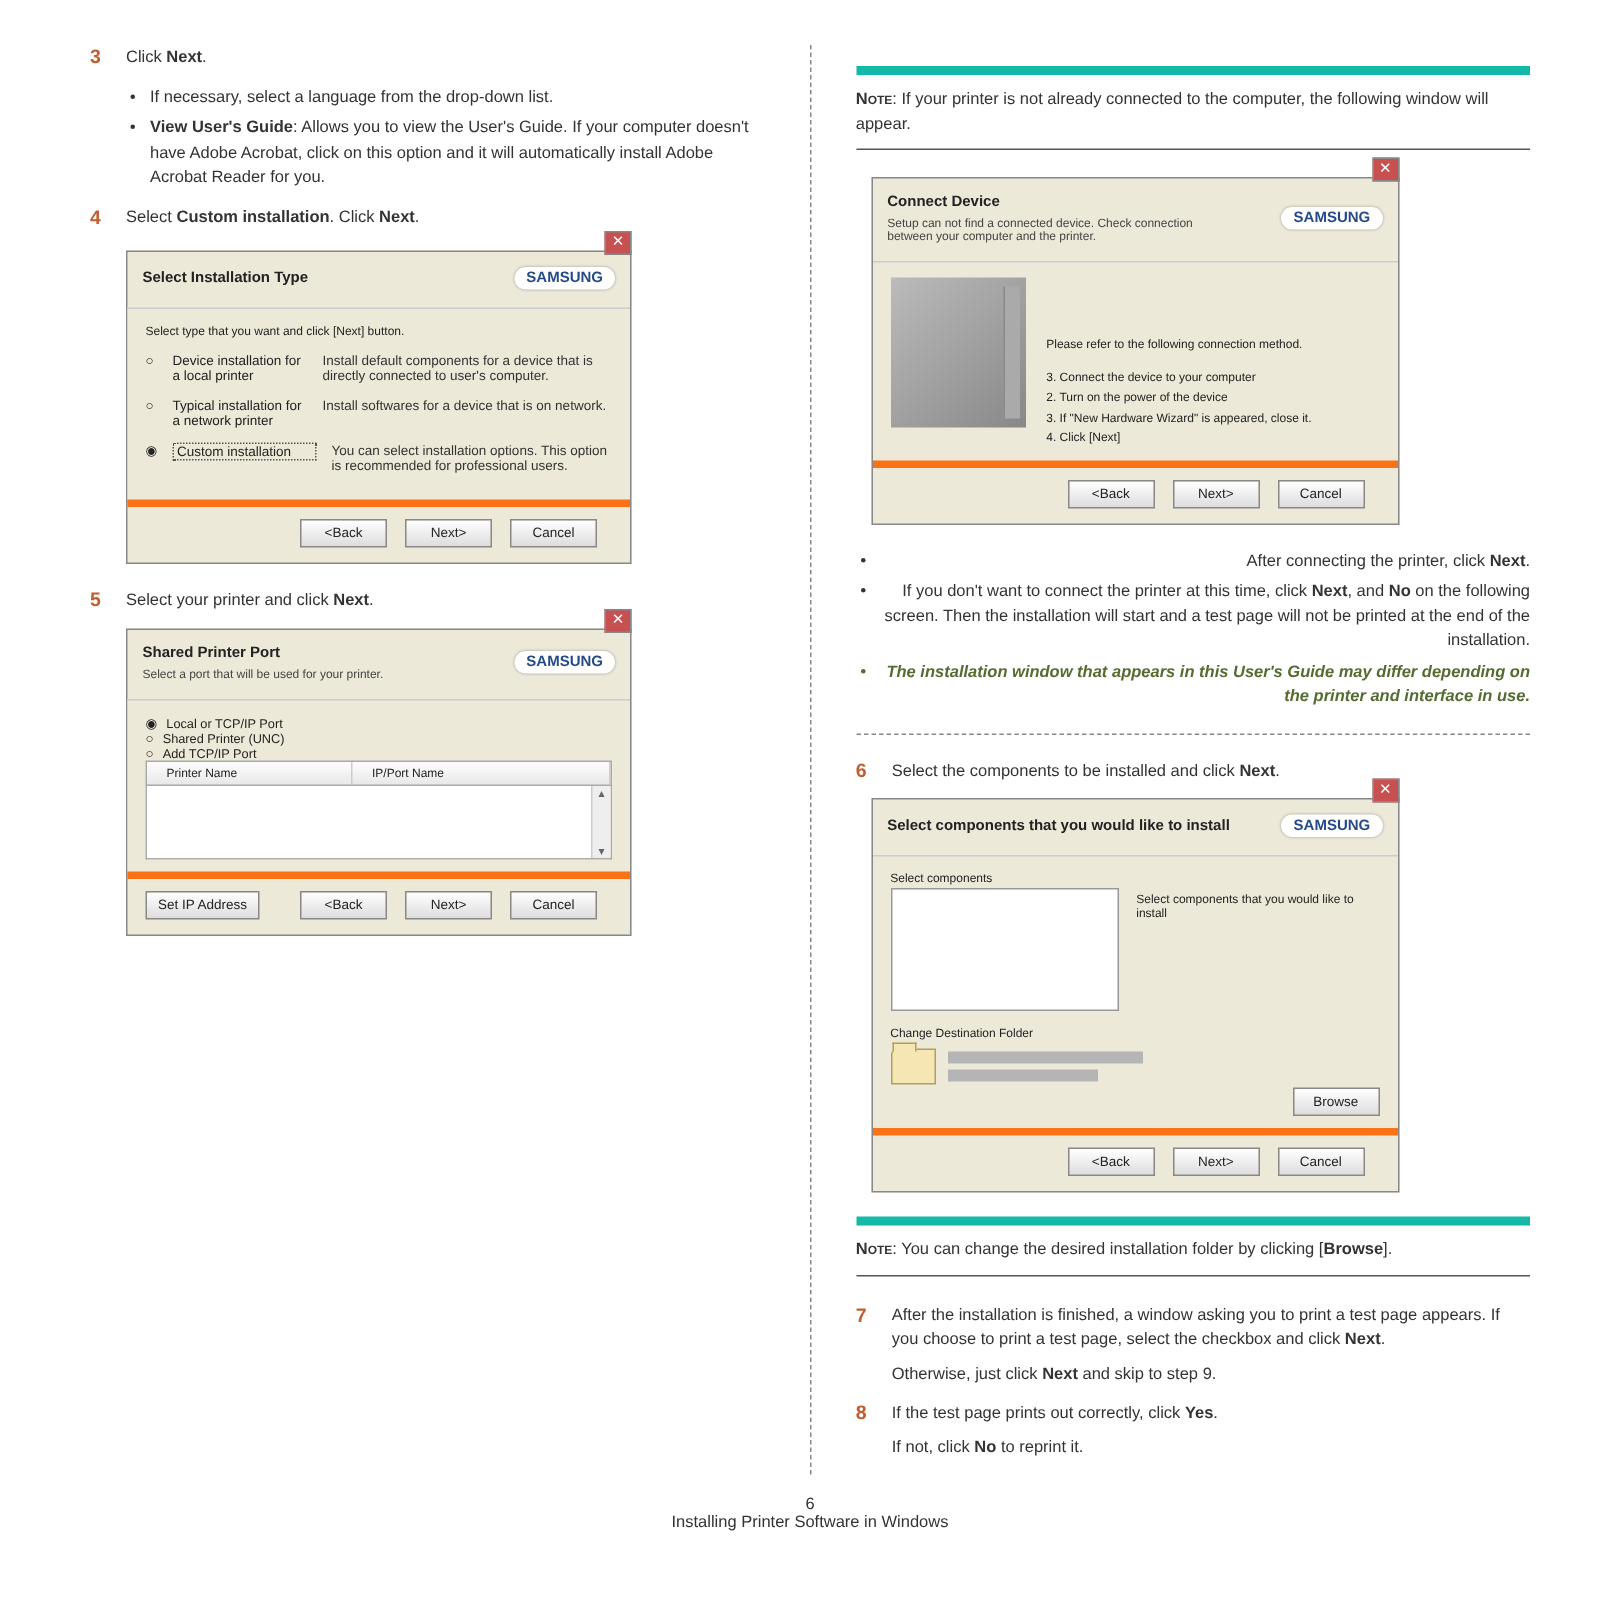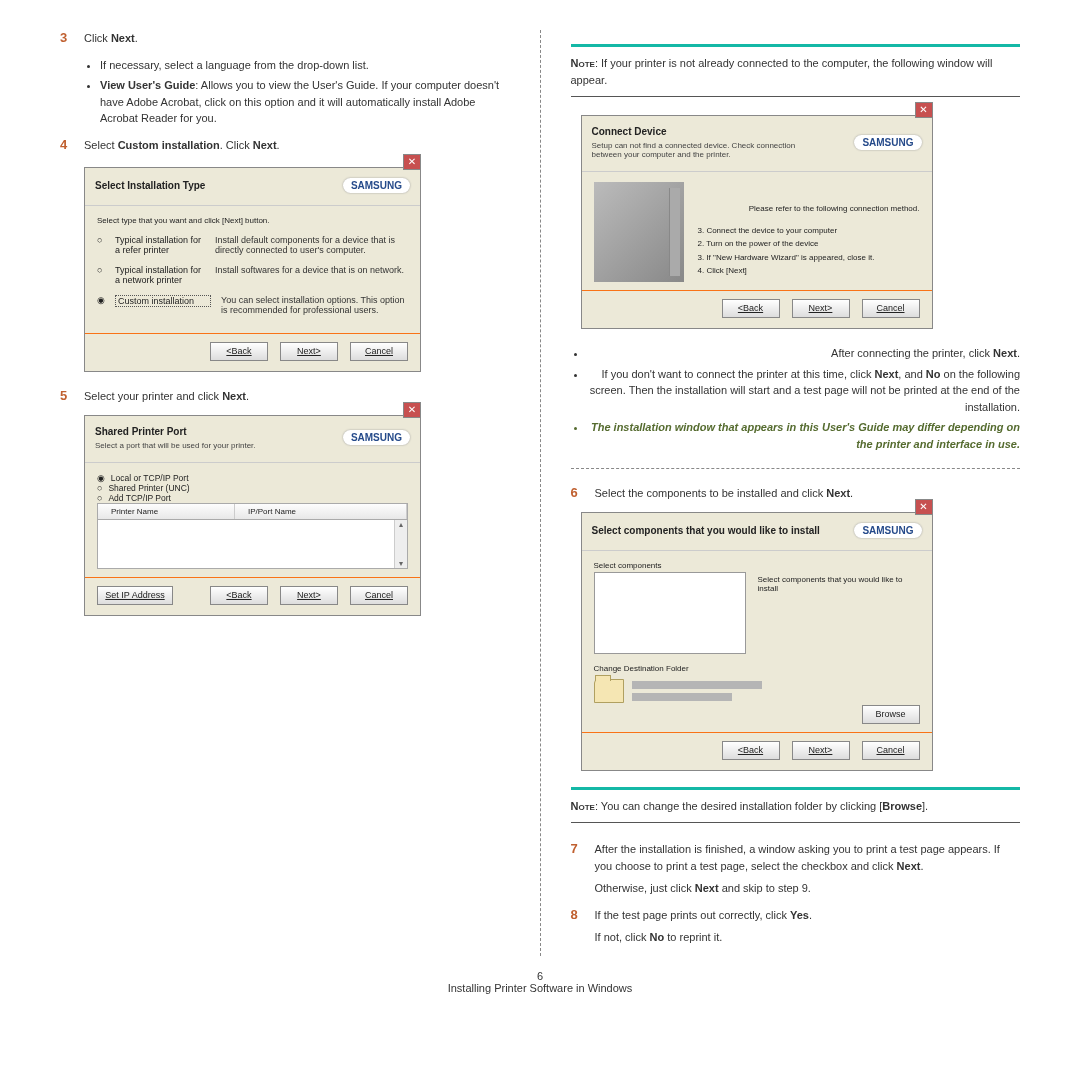--- a/index.html
+++ b/index.html
@@ -42,21 +42,21 @@
   ul.bullets {
     margin: 4px 0 10px 24px;
     padding-left: 16px;
     line-height: 1.5;
   }
   ul.bullets li { margin-bottom: 4px; }
   .b { font-weight: bold; }
   .smallcaps { font-variant: small-caps; font-weight: bold; display:inline; }
   .em { font-style: italic; font-weight: bold; color: #556b2f; }
   .notebox {
-    border-top: 3px solid #14b8a6;
+    border-top: 6px solid #14b8a6;
     border-bottom: 1px solid #555;
     padding: 8px 0;
     margin: 14px 0 18px 0;
     line-height: 1.5;
   }
   
   .dlg {
     width: 335px;
     margin: 8px 0 16px 24px;
     background: #ece9d8;
@@ -100,23 +100,22 @@
     background: #ece9d8;
   }
   .optrow { display: flex; margin: 10px 0; align-items: flex-start; }
   .optrow .radio { width: 12px; margin-right: 6px; }
   .optrow .optlbl { width: 90px; margin-right: 10px; }
   .optrow .optdesc { flex: 1; color: #333; }
   .btnrow {
     display: flex;
     justify-content: flex-end;
     gap: 12px;
-    padding: 8px 12px 10px 12px;
-    border-top: 1px solid #f97316;
-    text-decoration: underline;
+    padding: 8px 22px 10px 12px;
+    border-top: 5px solid #f97316;
   }
   .btn {
     width: 56px; height: 17px;
     background: linear-gradient(#fff,#ddd);
     border: 1px solid #888;
     font-size: 9px;
     text-align: center;
     line-height: 16px;
   }
   .listhdr {
@@ -177,21 +176,21 @@
   <div class="dlg" style="margin-top:14px;">
     <div class="dlg-close">✕</div>
     <div class="dlg-hdr">
       <div class="ttl">Select Installation Type</div>
       <div class="samsung">SAMSUNG</div>
     </div>
     <div class="dlg-body">
       <div style="font-size:8px; margin-bottom:6px;">Select type that you want and click [Next] button.</div>
       <div class="optrow">
         <span class="radio">○</span>
-        <span class="optlbl">Typical installation for a refer printer</span>
+        <span class="optlbl">Device installation for a local printer</span>
         <span class="optdesc">Install default components for a device that is directly connected to user's computer.</span>
       </div>
       <div class="optrow">
         <span class="radio">○</span>
         <span class="optlbl">Typical installation for a network printer</span>
         <span class="optdesc">Install softwares for a device that is on network.</span>
       </div>
       <div class="optrow">
         <span class="radio">◉</span>
         <span class="optlbl" style="border:1px dotted #555; padding:0 2px;">Custom installation</span>
@@ -258,21 +257,21 @@
     <div class="dlg-hdr">
       <div>
         <div class="ttl">Connect Device</div>
         <div class="dlg-sub" style="max-width:230px;">Setup can not find a connected device. Check connection between your computer and the printer.</div>
       </div>
       <div class="samsung">SAMSUNG</div>
     </div>
     <div class="dlg-body" style="display:flex;">
       <div class="deviceimg"></div>
       <div style="flex:1; font-size:8px; line-height:1.7;">
-        <div style="margin:20px 0 8px;text-align:right;">Please refer to the following connection method.</div>
+        <div style="margin:38px 0 8px;">Please refer to the following connection method.</div>
         <div>3. Connect the device to your computer</div>
         <div>2. Turn on the power of the device</div>
         <div>3. If "New Hardware Wizard" is appeared, close it.</div>
         <div>4. Click [Next]</div>
       </div>
     </div>
     <div class="btnrow">
       <div class="btn">&lt;Back</div>
       <div class="btn">Next&gt;</div>
       <div class="btn">Cancel</div>

